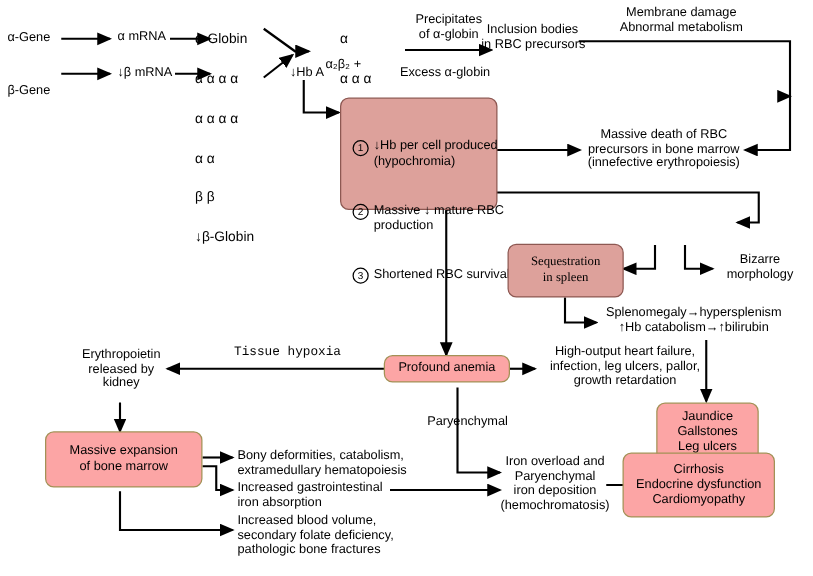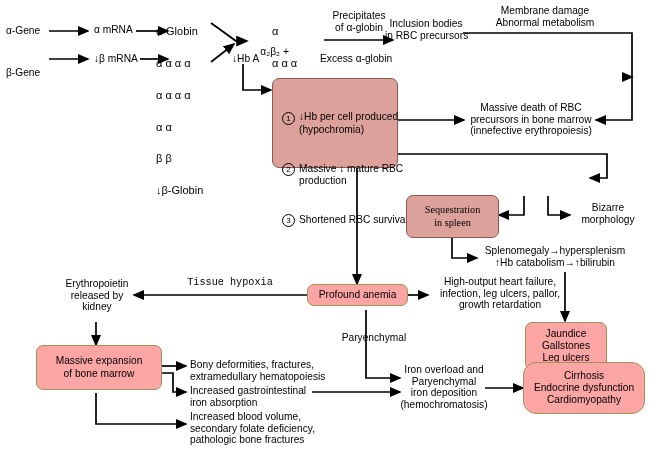--- a/index.html
+++ b/index.html
@@ -223,29 +223,29 @@
 growth retardation</div>
 
   <div class="box yellow" style="left:525px; top:322px; width:82px; height:48px;">Jaundice
 Gallstones
 Leg ulcers</div>
 
   <div class="box yellow" style="left:36px; top:345px; width:126px; height:45px;">Massive expansion
 of bone marrow</div>
 
   <div class="lbl" style="left:338px; top:332px; width:72px;">Paryenchymal</div>
-  <div class="lbl left" style="left:190px; top:359px; width:160px;">Bony deformities, fractures,
+  <div class="lbl left" style="left:190px; top:359px; width:160px;">Bony deformities, catabolism,
 extramedullary hematopoiesis</div>
   <div class="lbl left" style="left:190px; top:385px; width:150px;">Increased gastrointestinal
 iron absorption</div>
   <div class="lbl left" style="left:190px; top:411px; width:160px;">Increased blood volume,
 secondary folate deficiency,
 pathologic bone fractures</div>
   <div class="lbl" style="left:398px; top:364px; width:92px;">Iron overload and
 Paryenchymal
 iron deposition
 (hemochromatosis)</div>
 
-  <div class="box yellow" style="left:523px; top:362px; width:122px; height:52px;border-radius:13px;">Cirrhosis
+  <div class="box yellow" style="left:498px; top:362px; width:122px; height:52px;">Cirrhosis
 Endocrine dysfunction
 Cardiomyopathy</div>
 
 </div>
 
 </body></html>

